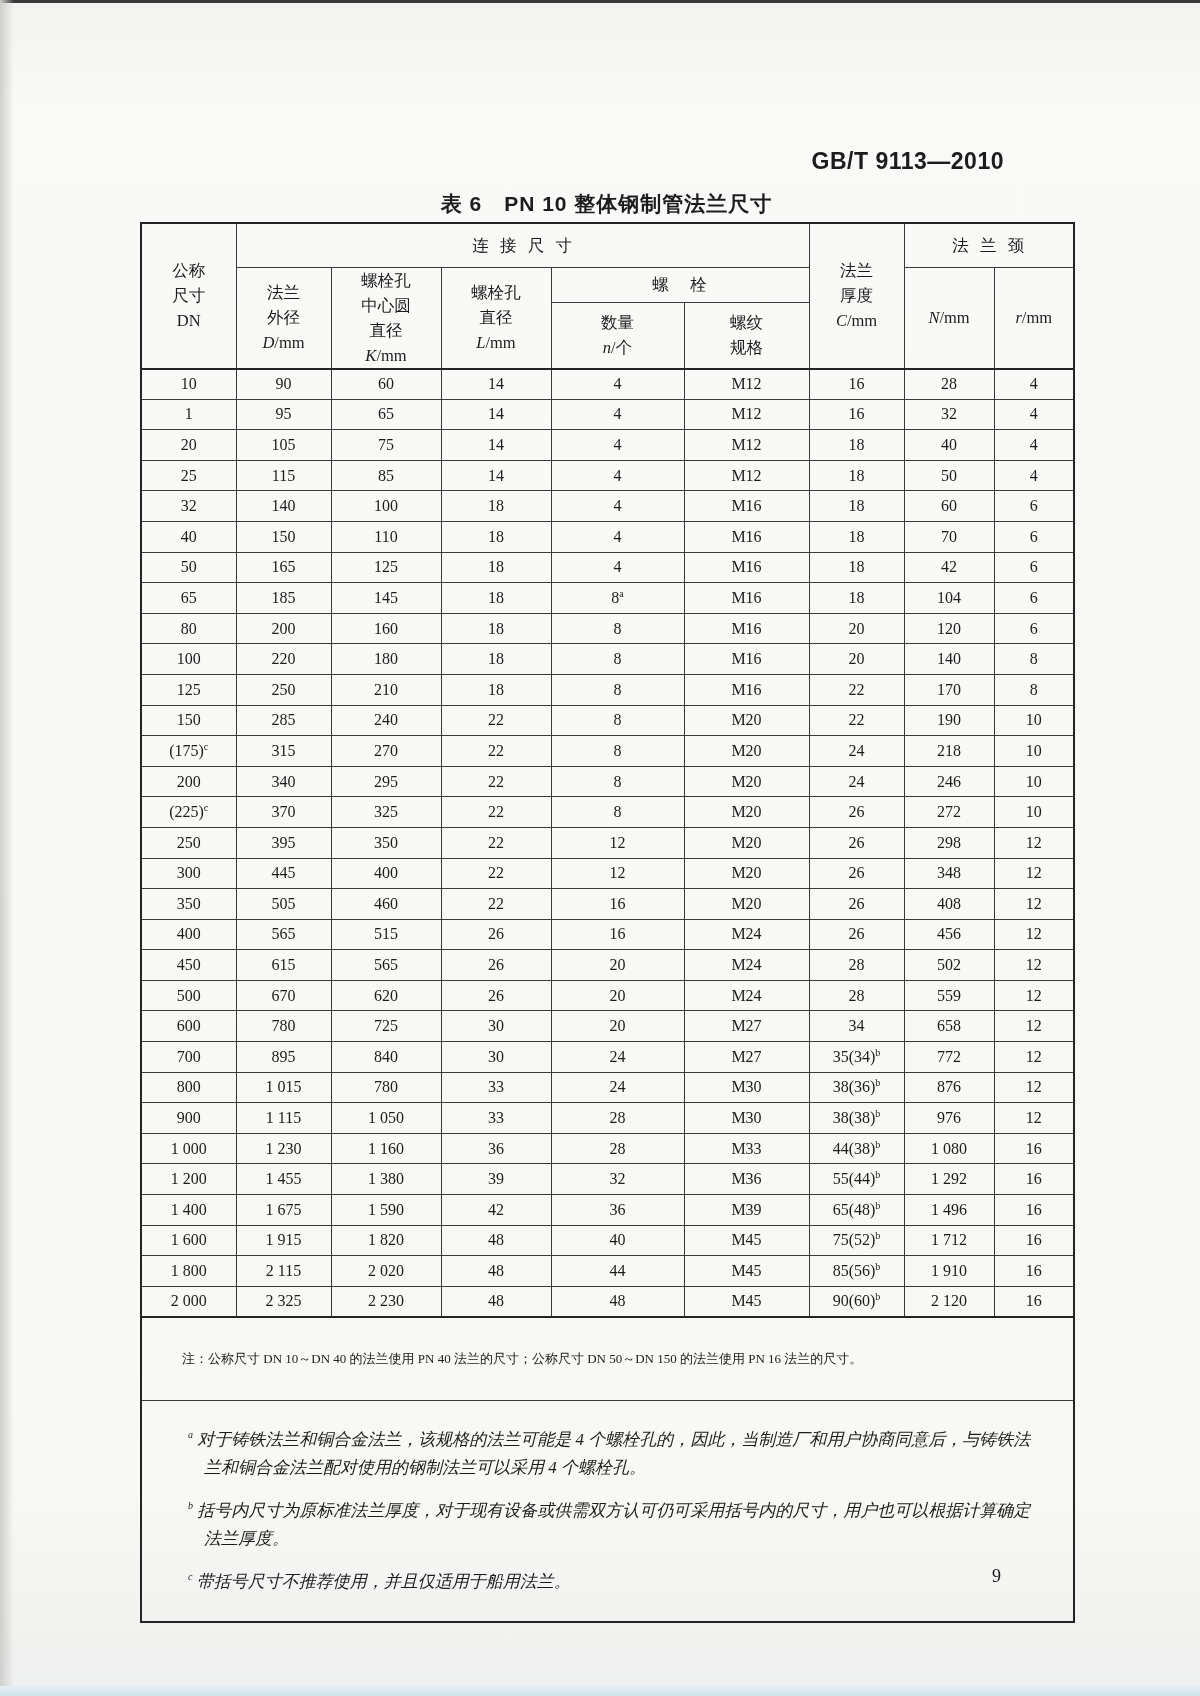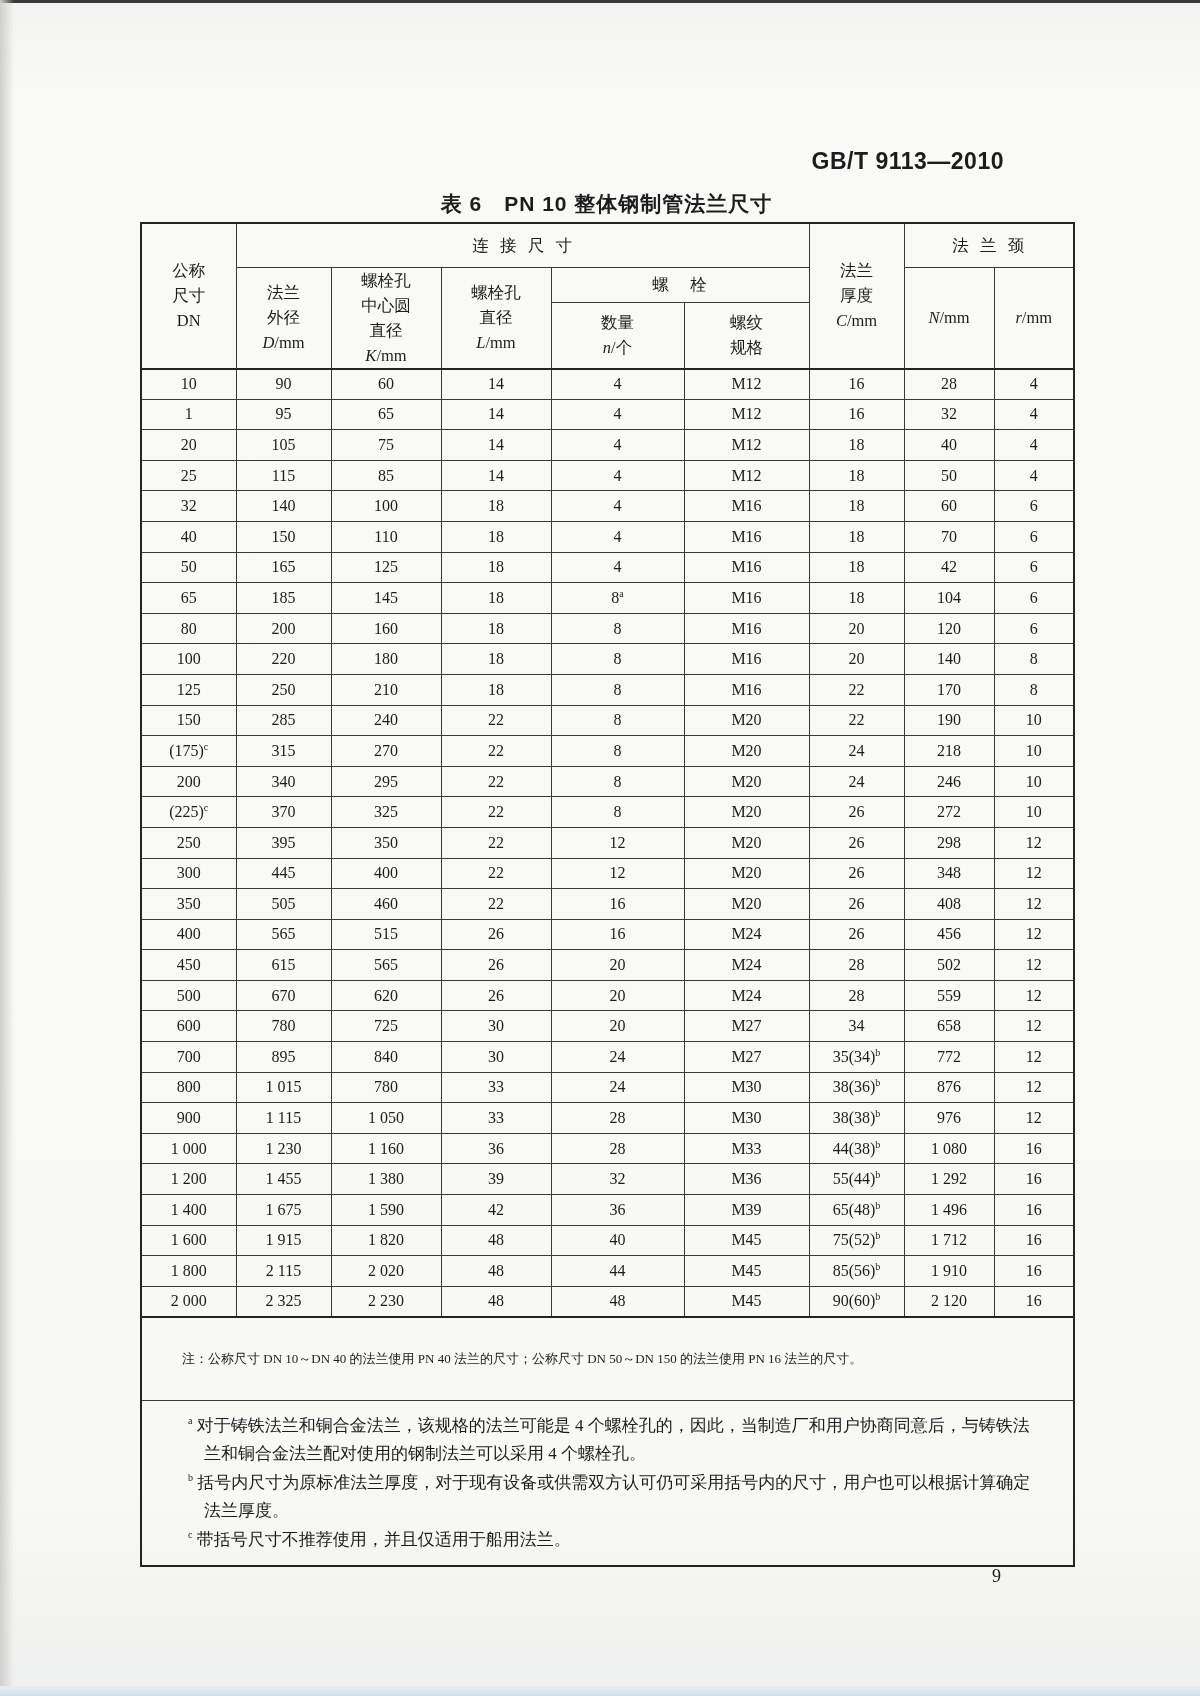--- a/index.html
+++ b/index.html
@@ -71,21 +71,22 @@
     height: 132px;
     text-align: left; vertical-align: middle;
     font-size: 17px;
     padding: 10px 28px 10px 46px;
     border-top: 1.5px solid #2e2e2e;
   }
   td.footnote-cell p {
     line-height: 28px;
     padding-left: 16px;
     text-indent: -16px;
-    margin: 1px 0;
+    margin: 15px 0;
+    font-style: italic;
   }
 
   .page-number { position: absolute; top: 1566px; left: 992px; font-size: 18px; }
   .watermark {
     position: absolute; top: 1642px; left: 0; width: 100%;
     text-align: center;
     color: #b5bac0; font-size: 20px; letter-spacing: 1.5px;
     font-family: "Liberation Sans", "DejaVu Sans", sans-serif;
   }
 </style>

